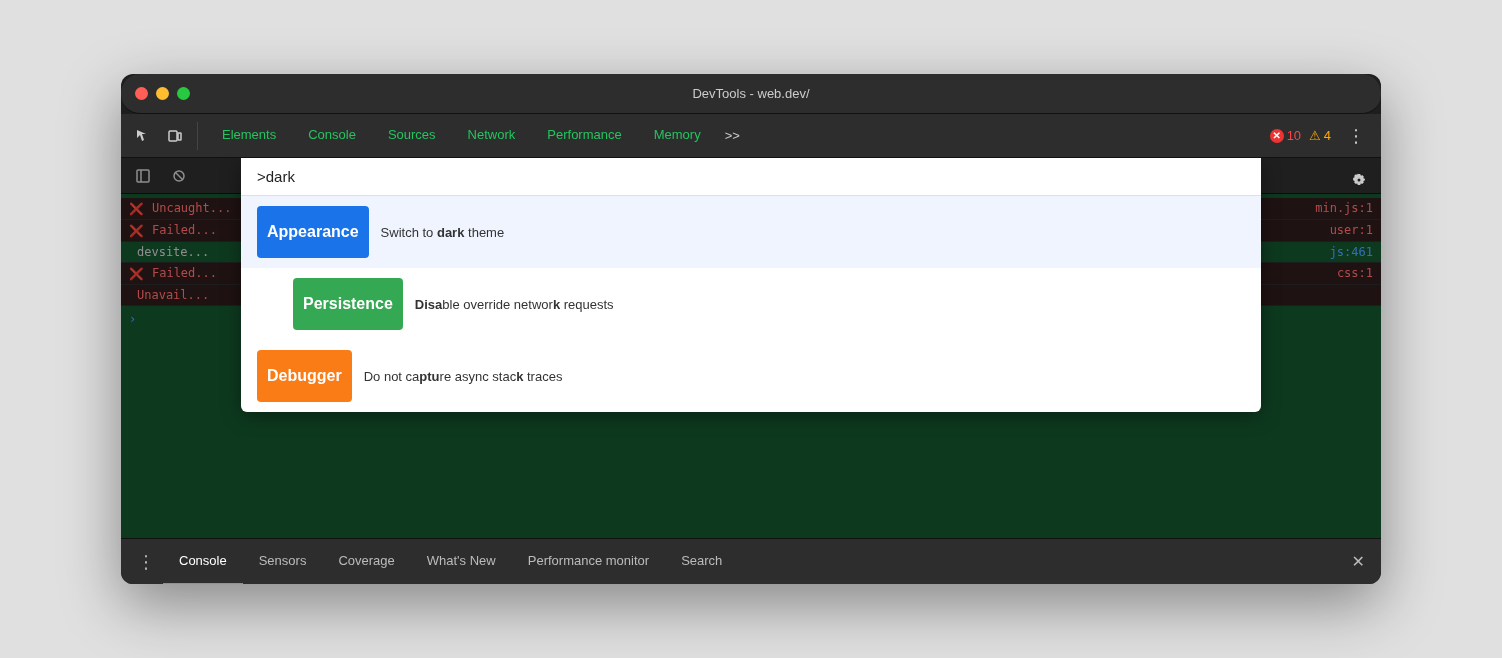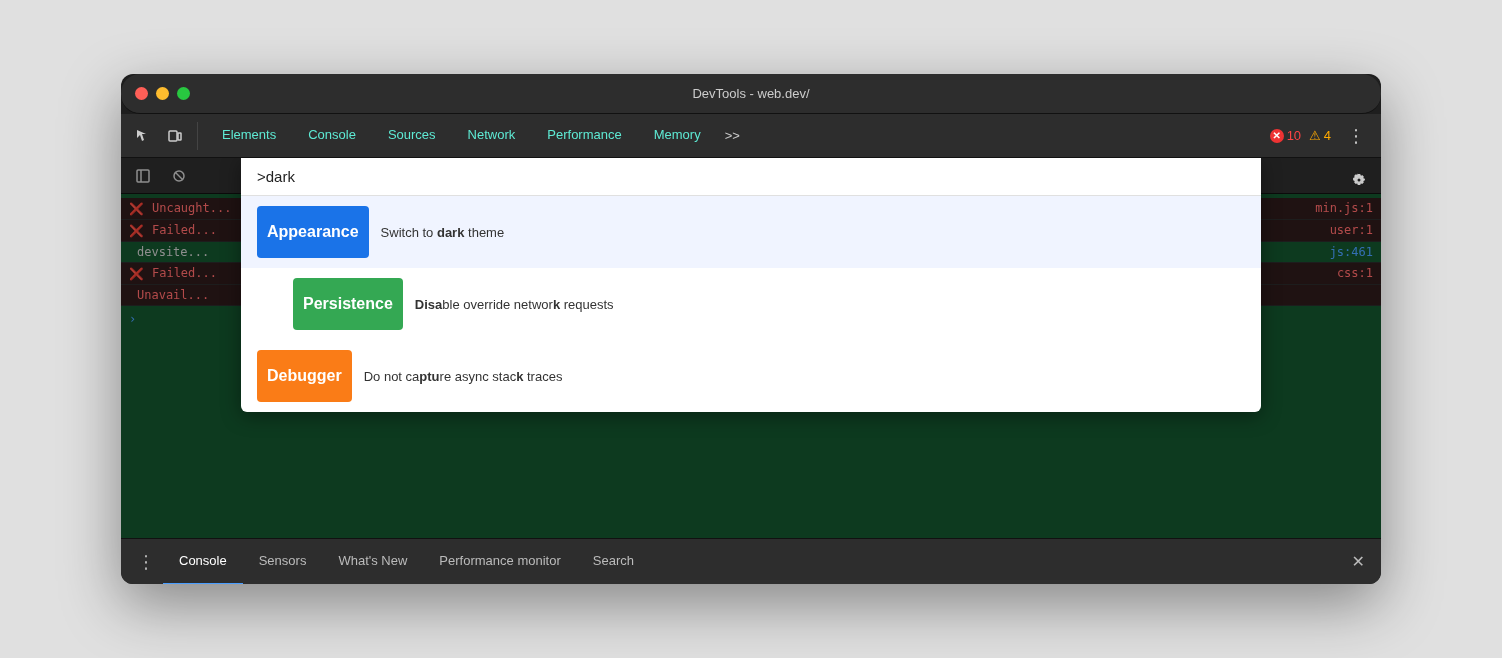--- a/index.html
+++ b/index.html
@@ -80,21 +80,21 @@
       display: flex;
       align-items: center;
       gap: 0;
       flex: 1;
     }
     .toolbar-tab {
       padding: 0 16px;
       height: 44px;
       display: flex;
       align-items: center;
-      color: #5eead4;
+      color: #22c55e;
       font-size: 13px;
       cursor: pointer;
       border-bottom: 2px solid transparent;
     }
     .toolbar-more {
       color: #ccc;
       padding: 0 8px;
       font-size: 13px;
       cursor: pointer;
     }
@@ -469,20 +469,23 @@
 
   <div class="bottom-tabs">
     <div class="bottom-tab-dots">⋮</div>
     <div class="bottom-tab active">
       <span>Console</span>
     </div>
     <div class="bottom-tab">
       <span>Sensors</span>
     </div>
     <div class="bottom-tab">
+      <span>Coverage</span>
+    </div>
+    <div class="bottom-tab">
       <span>What's New</span>
     </div>
     <div class="bottom-tab">
       <span>Performance monitor</span>
     </div>
     <div class="bottom-tab">
       <span>Search</span>
     </div>
     <div class="bottom-tab-close">✕</div>
   </div>

